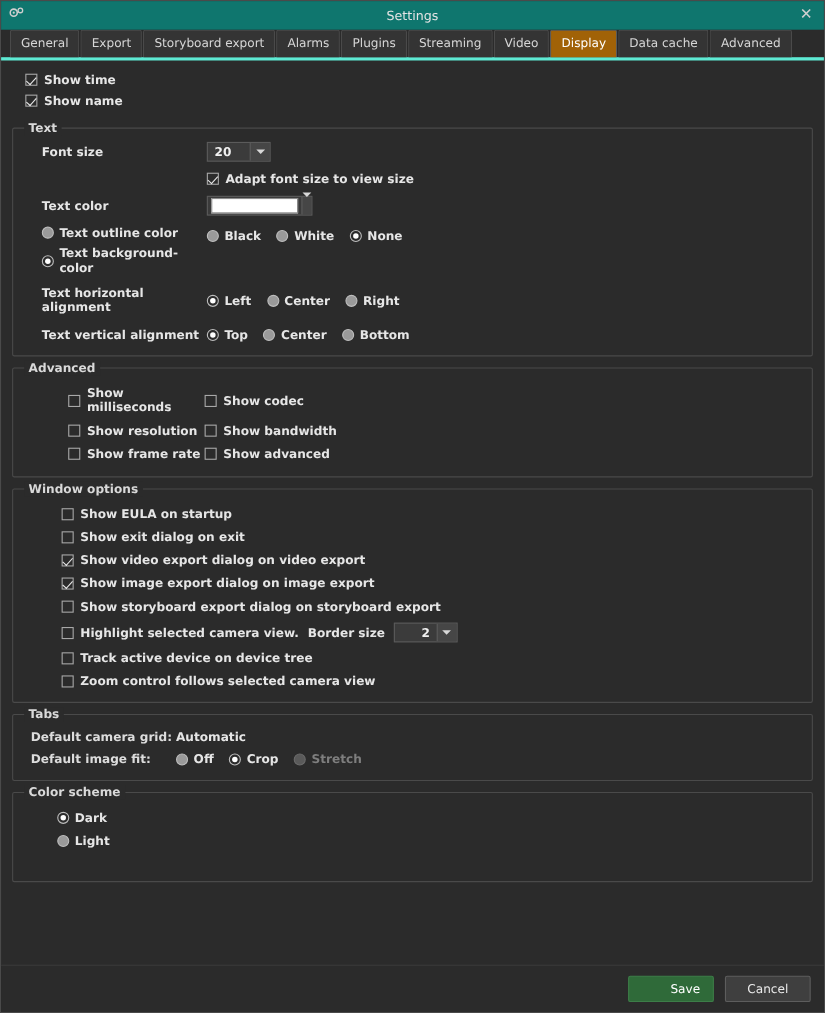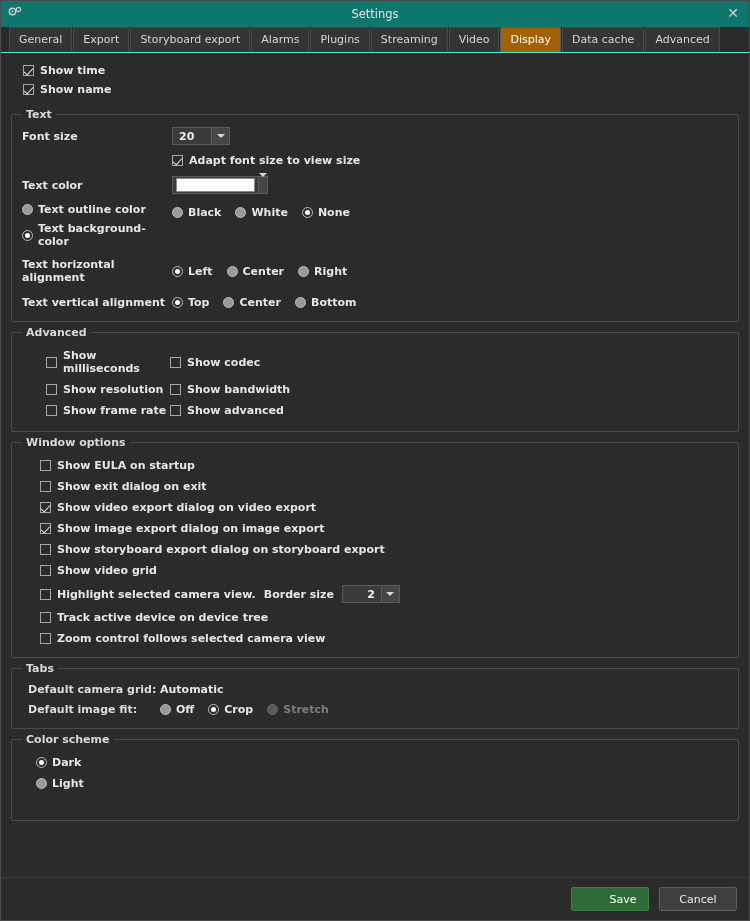--- a/index.html
+++ b/index.html
@@ -60,21 +60,21 @@
     font-size: 14px;
     color: #cfcfcf;
     cursor: pointer;
   }
   
   #tabbar {
     display: flex;
     align-items: flex-end;
     padding: 0 8px;
     height: 25px;
-    border-bottom: 1px solid #5eead4;
+    border-bottom: 3px solid #5eead4;
     background: #2b2b2b;
     flex: 0 0 auto;
   }
   .tab {
     padding: 4px 9px 4px 9px;
     font-size: 11px;
     color: #d6d6d6;
     background: #343434;
     border: 1px solid #4a4a4a;
     border-bottom: none;
@@ -160,21 +160,21 @@
   .rb.dim {
     border-color: #6a6a6a;
     background: #5a5a5a;
   }
   
   .group {
     position: relative;
     border: 1px solid #4a4a4a;
     border-radius: 2px;
     margin: 6px 0 10px 0;
-    padding: 12px 10px 10px 10px;
+    padding: 12px 10px 10px 26px;
   }
   .group > .legend {
     position: absolute;
     top: -7px;
     left: 10px;
     background: #2b2b2b;
     padding: 0 4px;
     font-size: 11px;
     font-weight: bold;
     color: #d9d9d9;
@@ -496,24 +496,20 @@
       <div class="chkrow">
         <span class="cb checked"></span>
         <span class="lbl">Show image export dialog on image export</span>
       </div>
       <div class="chkrow">
         <span class="cb"></span>
         <span class="lbl">Show storyboard export dialog on storyboard export</span>
       </div>
       <div class="chkrow">
         <span class="cb"></span>
-        <span class="lbl">Show video grid</span>
-      </div>
-      <div class="chkrow">
-        <span class="cb"></span>
         <span class="lbl">Highlight selected camera view.</span>
         <span class="lbl" style="margin-left:8px;">Border size</span>
         <span class="combo" style="width:58px;margin-left:8px;">
           <span class="val">2</span>
           <span class="arrowbox">
               <span class="arrow-d"></span>
             </span>
         </span>
       </div>
       <div class="chkrow">

